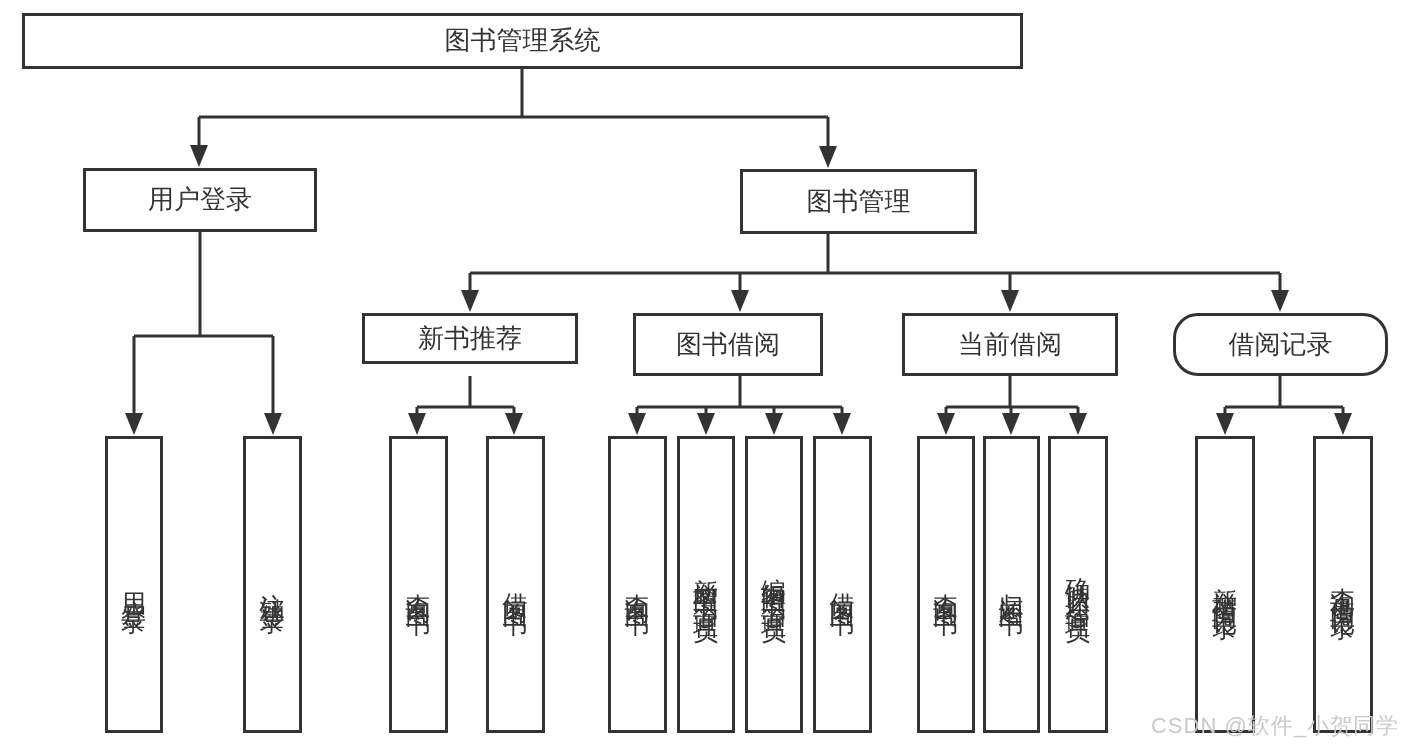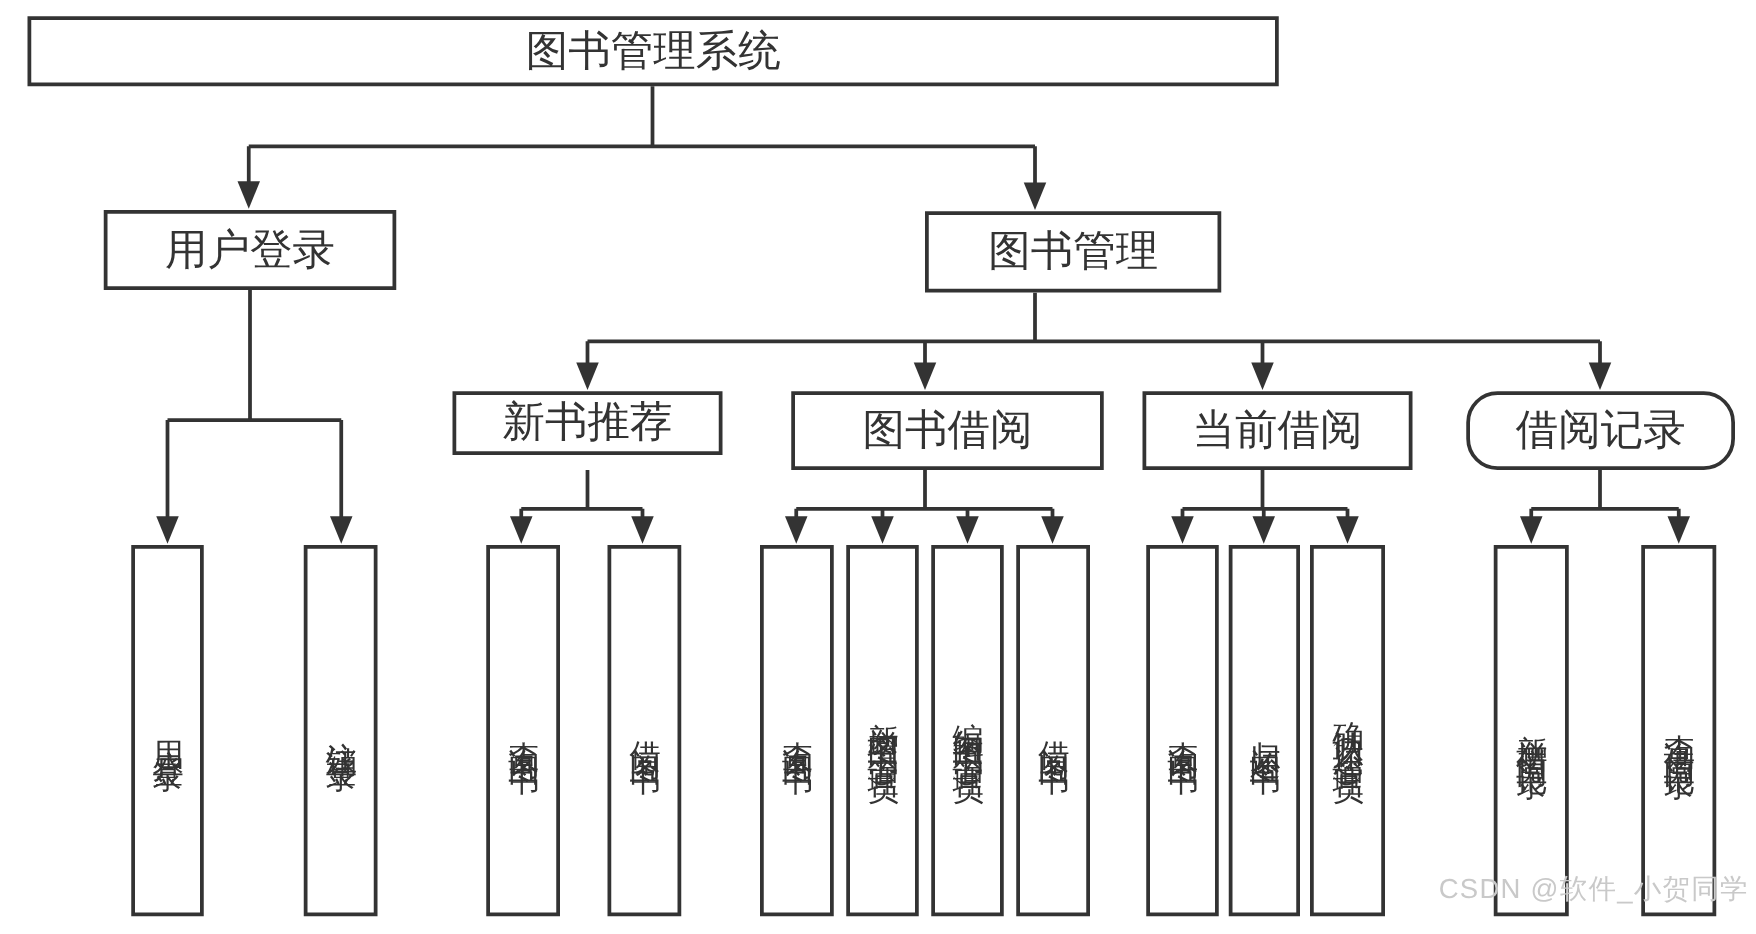--- a/index.html
+++ b/index.html
@@ -19,35 +19,35 @@
   }
   .wires{position:absolute;left:0;top:0;width:1405px;height:747px;}
   .ln{stroke:var(--line-color);stroke-width:3;fill:none;}
   .ah{fill:var(--line-color);stroke:none;}
   .node{
     position:absolute;
     border:3px solid var(--line-color);
     background:var(--box-bg);
     color:var(--text-color);
     display:flex;align-items:center;justify-content:center;
-    font-size:34px;
+    font-size:26px;
     text-align:center;
     line-height:1.2;
     white-space:nowrap;
   }
   .leaf{
     writing-mode:vertical-rl;
     text-orientation:mixed;
     font-size:25px;
     letter-spacing:6px;
     white-space:nowrap;
   }
   .watermark{
     position:absolute;
-    right:6px;bottom:21px;
+    right:6px;bottom:6px;
     color:var(--wm-color);
     font-size:22px;
     letter-spacing:1px;
     margin-left:47px;
   }
 </style>
 </head>
 <body>
 
 <div class="stage">
@@ -94,22 +94,22 @@
       <polygon class="ah" points="1334,413 1352,413 1343,435"></polygon>
     </g>
   </svg>
 
   <div class="node" style="left:22px;top:13px;width:1001px;height:56px;">图书管理系统</div>
 
   <div class="node" style="left:83px;top:168px;width:234px;height:64px;">用户登录</div>
   <div class="node" style="left:740px;top:169px;width:237px;height:65px;">图书管理</div>
 
   <div class="node" style="left:362px;top:313px;width:216px;height:51px;">新书推荐</div>
-  <div class="node" style="left:633px;top:313px;width:250px;height:63px;">图书借阅</div>
-  <div class="node" style="left:902px;top:313px;width:216px;height:63px;margin-left:12px;">当前借阅</div>
+  <div class="node" style="left:633px;top:313px;width:190px;height:63px;">图书借阅</div>
+  <div class="node" style="left:902px;top:313px;width:216px;height:63px;">当前借阅</div>
   <div class="node" style="left:1173px;top:313px;width:215px;height:63px;border-radius:25px;">借阅记录</div>
 
   <div class="node leaf" style="left:105px;top:436px;width:58px;height:297px;">用户登录</div>
   <div class="node leaf" style="left:243px;top:436px;width:59px;height:297px;">注销登录</div>
 
   <div class="node leaf" style="left:389px;top:436px;width:59px;height:297px;">查询图书</div>
   <div class="node leaf" style="left:486px;top:436px;width:59px;height:297px;">借阅图书</div>
 
   <div class="node leaf" style="left:608px;top:436px;width:59px;height:297px;">查询图书</div>
   <div class="node leaf" style="left:677px;top:436px;width:58px;height:297px;">新增图书（管理员）</div>

